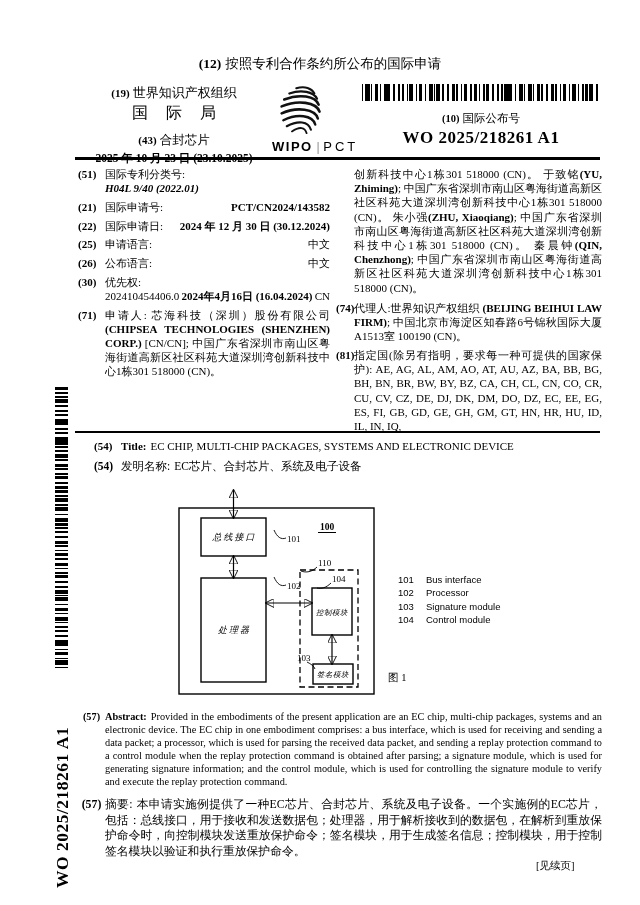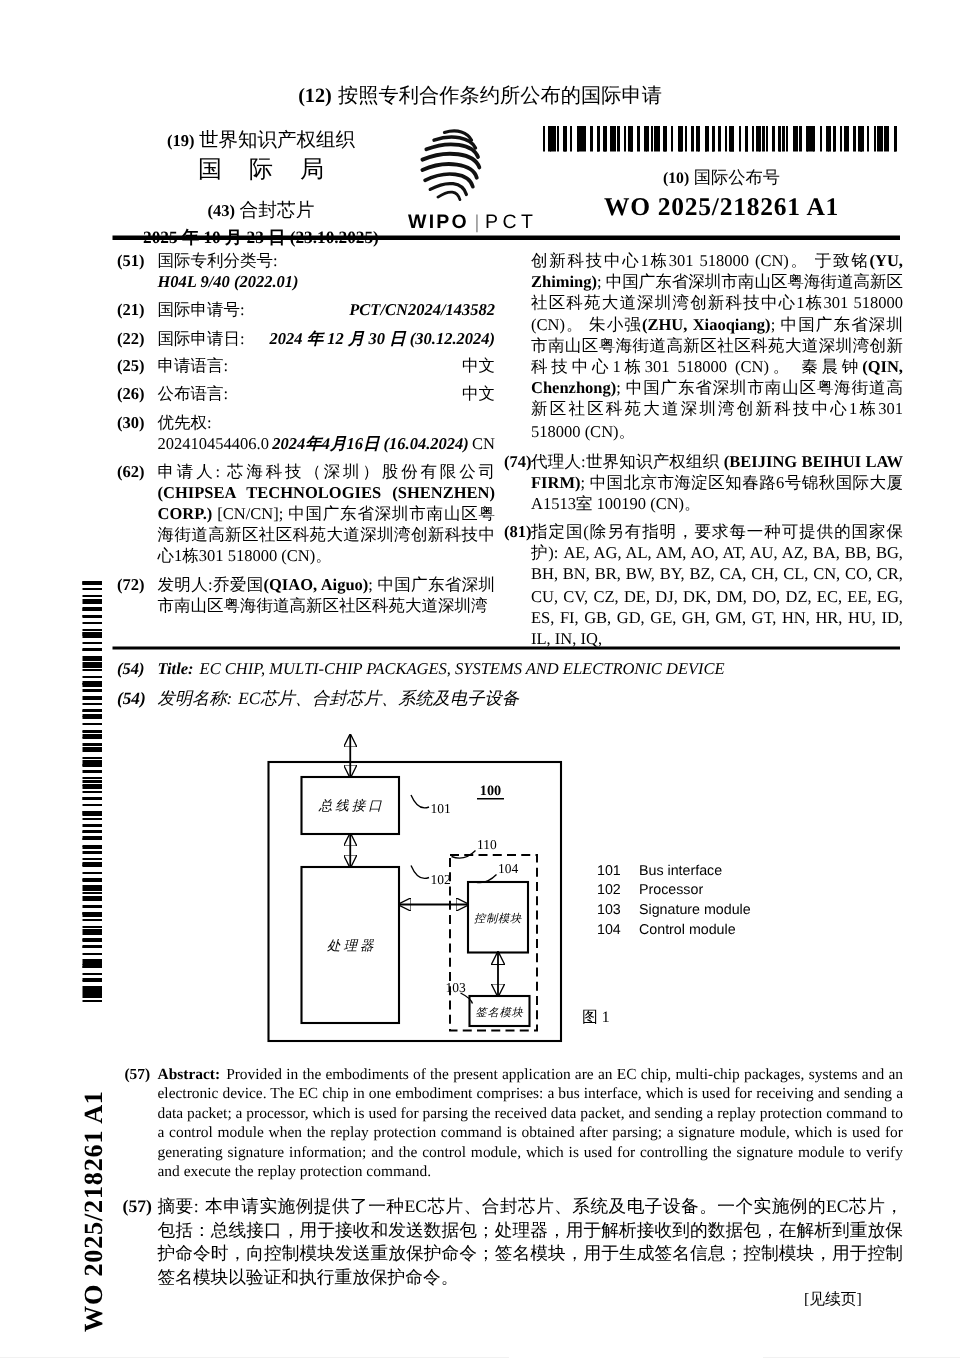--- a/index.html
+++ b/index.html
@@ -47,26 +47,26 @@
   .colL{width:252px;margin-right:6px;flex:none;}
   .colR{width:266px;flex:none;}
   .field{display:flex;margin-bottom:4.5px;}
   .fcode{font-weight:bold;flex:none;}
   .colL .fcode{width:27px;}
   .colR .fcode{width:18px;}
   .fbody{flex:1;min-width:0;}
   .split{display:flex;justify-content:space-between;}
   .just{text-align:justify;}
   .ipc-val{font-weight:bold;font-style:italic;}
-  .bold{font-weight:bold;font-style:italic;}
+  .bold{font-weight:bold;}
   .prio2{display:flex;justify-content:space-between;}
   .cont{margin-left:18px;margin-bottom:6px;}
 
   
-  .titleblock{position:absolute;top:439px;left:78px;width:524px;font-size:11px;line-height:15px;font-style:italic;}
+  .titleblock{position:absolute;top:439px;left:94px;width:524px;font-size:11px;line-height:15px;}
   .trow{display:flex;margin-bottom:5px;}
   .trow .fcode{width:27px;flex:none;}
   .trow.cn{font-size:11.5px;}
   .tlabel{margin-right:4px;}
 
   
   .figwrap{position:absolute;left:150px;top:480px;width:460px;height:232px;}
   .fig{width:460px;height:232px;}
   .fig rect,.fig line,.fig path{stroke:#000;fill:none;}
   .fig .box{stroke-width:1.4;}
@@ -192,28 +192,24 @@
           <div>优先权:</div>
           <div class="prio2">
             <span>202410454406.0</span>
             <span class="bold">2024年4月16日 (16.04.2024)</span>
             <span>CN</span>
           </div>
         </div>
       </div>
 
       <div class="field">
-        <span class="fcode">(62)</span>
+        <span class="fcode">(71)</span>
         <div class="fbody just"><span>申请人: 芯海科技（深圳）股份有限公司 </span><span style="font-weight: bold;">(CHIPSEA TECHNOLOGIES (SHENZHEN) CORP.)</span><span> [CN/CN]; 中国广东省深圳市南山区粤海街道高新区社区科苑大道深圳湾创新科技中心1栋301 518000 (CN)。</span></div>
       </div>
 
-      <div class="field">
-        <span class="fcode">(72)</span>
-        <div class="fbody just"><span>发明人:乔爱国</span><span style="font-weight: bold;">(QIAO, Aiguo)</span><span>; 中国广东省深圳市南山区粤海街道高新区社区科苑大道深圳湾</span></div>
-      </div>
 
     </div>
 
     <div class="colR">
 
       <div class="cont just"><span>创新科技中心1栋301 518000 (CN)。 于致铭</span><span style="font-weight: bold;">(YU, Zhiming)</span><span>; 中国广东省深圳市南山区粤海街道高新区社区科苑大道深圳湾创新科技中心1栋301 518000 (CN)。 朱小强</span><span style="font-weight: bold;">(ZHU, Xiaoqiang)</span><span>; 中国广东省深圳市南山区粤海街道高新区社区科苑大道深圳湾创新科技中心1栋301 518000 (CN)。 秦晨钟</span><span style="font-weight: bold;">(QIN, Chenzhong)</span><span>; 中国广东省深圳市南山区粤海街道高新区社区科苑大道深圳湾创新科技中心1栋301 518000 (CN)。</span></div>
 
       <div class="field">
         <span class="fcode">(74)</span>
         <div class="fbody just"><span>代理人:世界知识产权组织 </span><span style="font-weight: bold;">(BEIJING BEIHUI LAW FIRM)</span><span>; 中国北京市海淀区知春路6号锦秋国际大厦A1513室 100190 (CN)。</span></div>

